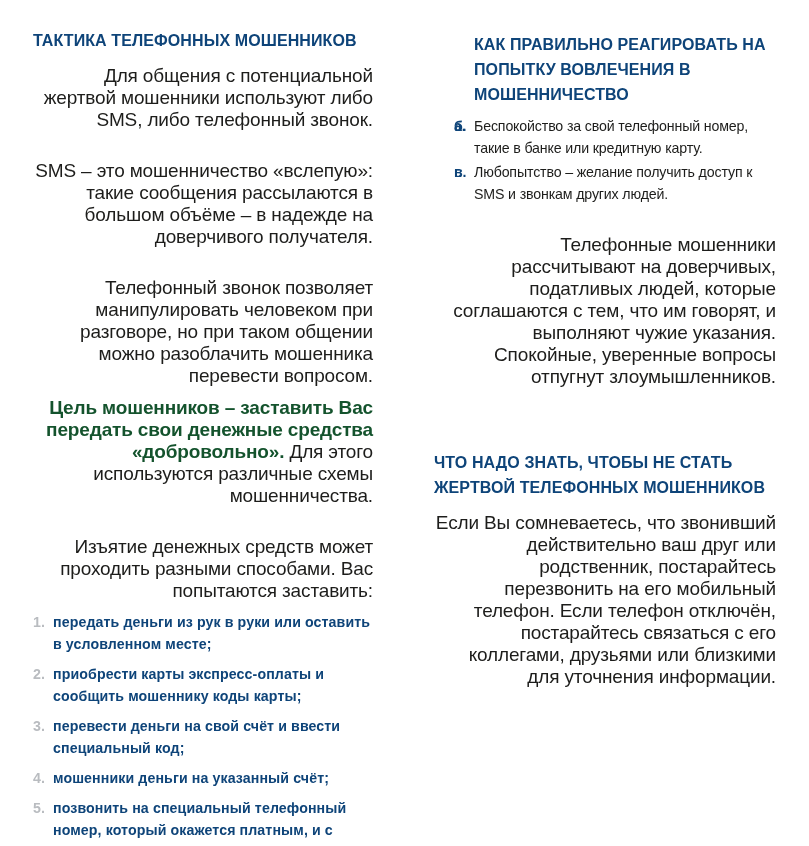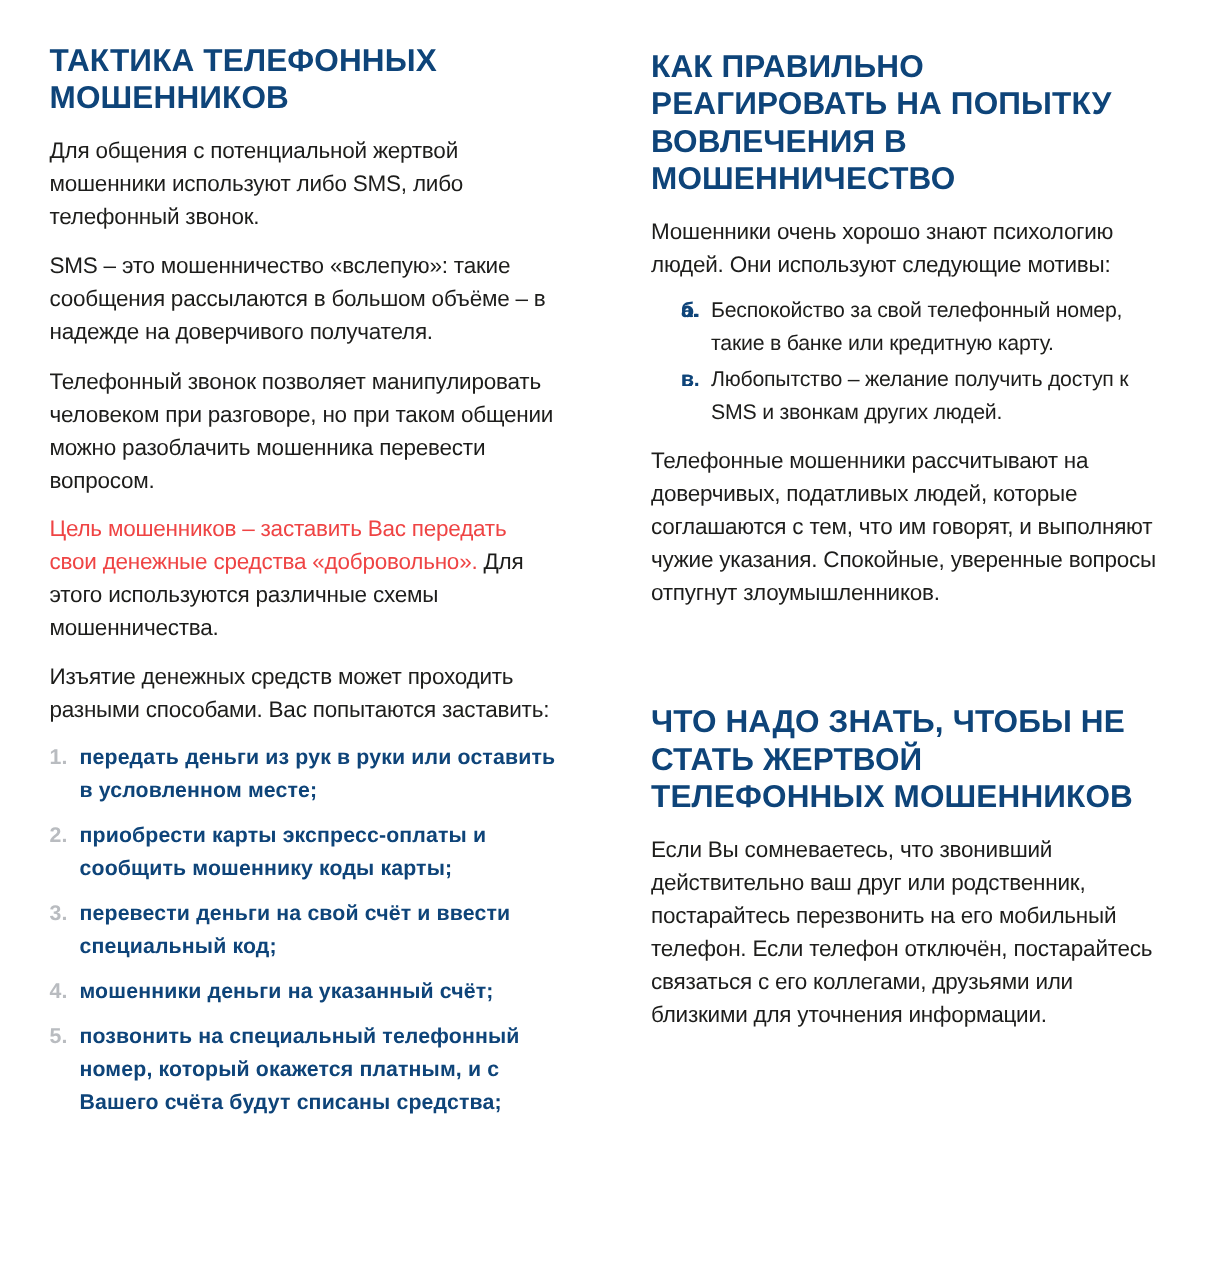--- a/index.html
+++ b/index.html
@@ -25,41 +25,42 @@
     }
     .col-right {
       left: 434px;
       width: 342px;
     }
     h2 {
       margin: 0;
       color: #0e4479;
       font-family: "Liberation Sans", "DejaVu Sans", sans-serif;
       font-weight: bold;
-      font-size: 21px;
+      font-size: 16px;
       line-height: 25px;
       letter-spacing: 0.1px;
       text-transform: uppercase;
     }
     .col-left h2.h-first { margin-top: 28px; }
-    .col-right h2.h-first { margin-top: 32px; }
+    .col-right h2.h-first { margin-top: 32px; margin-left: 40px; }
     .col-right h2.h-second { margin-top: 62px; }
     p {
       margin: 0;
-      font-size: 15px;
+      font-size: 19px;
       line-height: 22px;
       letter-spacing: -0.15px;
       color: #1d1d1b;
+      text-align: right;
     }
-    .gap-sm { margin-top: 11px; }
+    .gap-sm { margin-top: 29px; }
     .gap-md { margin-top: 10px; }
     .after-h { margin-top: 12px; }
     .strong-blue {
-      color: #ef4444;
-      font-weight: normal;
+      color: #14532d;
+      font-weight: bold;
     }
     ol.numbered {
       list-style: none;
       margin: 9px 0 0 0;
       padding: 0;
     }
     ol.numbered li {
       position: relative;
       padding-left: 20px;
       font-size: 14.2px;
@@ -117,21 +118,20 @@
     <li><span class="num">2.</span><span>приобрести карты экспресс-оплаты и сообщить мошеннику коды карты;</span></li>
     <li><span class="num">3.</span><span>перевести деньги на свой счёт и ввести специальный код;</span></li>
     <li><span class="num">4.</span><span>мошенники деньги на указанный счёт;</span></li>
     <li><span class="num">5.</span><span>позвонить на специальный телефонный номер, который окажется платным, и с Вашего счёта будут списаны средства;</span></li>
   </ol>
 </div>
 
 <div class="col col-right">
   <h2 class="h-first">КАК ПРАВИЛЬНО РЕАГИРОВАТЬ НА ПОПЫТКУ ВОВЛЕЧЕНИЯ В МОШЕННИЧЕСТВО</h2>
 
-  <p class="after-h">Мошенники очень хорошо знают психологию людей. Они используют следующие мотивы:</p>
 
   <ol class="lettered">
     <li><span class="letter">а.</span></li>
     <li><span class="letter">б.</span><span>Беспокойство за свой телефонный номер, такие в банке или кредитную карту.</span></li>
     <li><span class="letter">в.</span></li>
     <li><span class="letter">г.</span><span>Любопытство – желание получить доступ к SMS и звонкам других людей.</span></li>
   </ol>
 
   <p class="gap-sm">Телефонные мошенники рассчитывают на доверчивых, податливых людей, которые соглашаются с тем, что им говорят, и выполняют чужие указания. Спокойные, уверенные вопросы отпугнут злоумышленников.</p>
 

